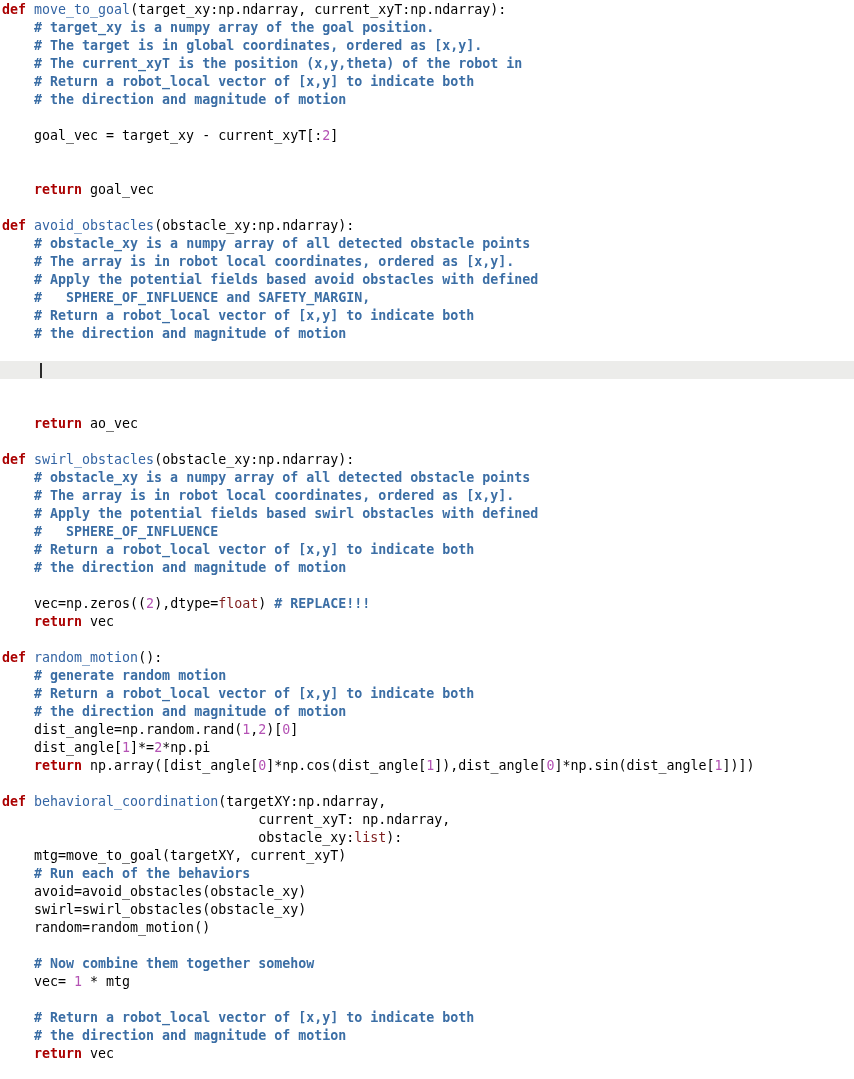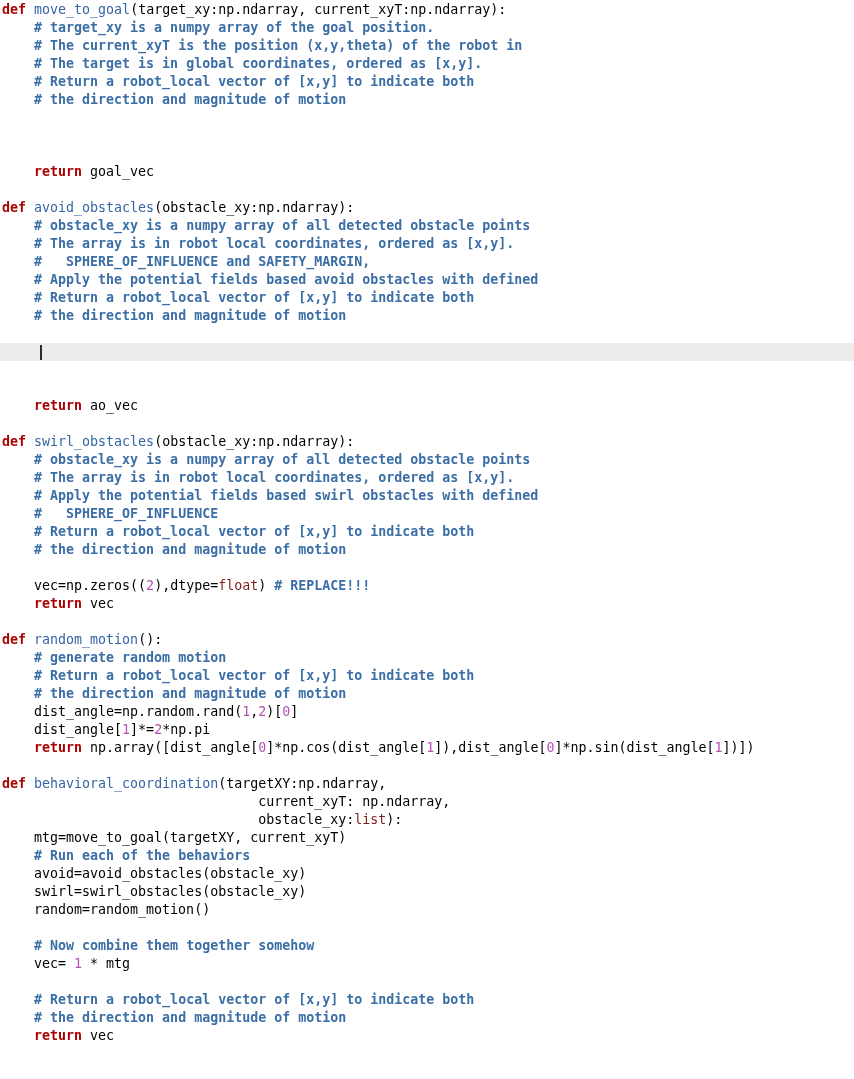--- a/index.html
+++ b/index.html
@@ -57,34 +57,35 @@
   .tok-com     { color: #3b6ea5; font-weight: bold; }                      
   .tok-plain   { color: #000000; }
 </style>
 </head>
 <body>
 
 <div id="editor">
   <div id="code-surface">
       <div class="code-line"><span class="tok-kw">def</span><span class="tok-plain"> </span><span class="tok-fn">move_to_goal</span><span class="tok-plain">(target_xy:np.ndarray, current_xyT:np.ndarray):</span></div>
       <div class="code-line"><span class="tok-plain">    </span><span class="tok-com"># target_xy is a numpy array of the goal position.</span></div>
+      <div class="code-line"><span class="tok-plain">    </span><span class="tok-com"># The target is in global coordinates, ordered as [x,y].</span></div>
       <div class="code-line"><span class="tok-plain">    </span><span class="tok-com"># The current_xyT is the position (x,y,theta) of the robot in</span></div>
-      <div class="code-line"><span class="tok-plain">    </span><span class="tok-com"># The target is in global coordinates, ordered as [x,y].</span></div>
       <div class="code-line"><span class="tok-plain">    </span><span class="tok-com"># Return a robot_local vector of [x,y] to indicate both</span></div>
       <div class="code-line"><span class="tok-plain">    </span><span class="tok-com"># the direction and magnitude of motion</span></div>
       <div class="code-line">&nbsp;</div>
+      <div class="code-line"><span class="tok-plain">    goal_vec = target_xy - current_xyT[:</span><span class="tok-num">2</span><span class="tok-plain">]</span></div>
       <div class="code-line">&nbsp;</div>
       <div class="code-line">&nbsp;</div>
       <div class="code-line"><span class="tok-plain">    </span><span class="tok-kw">return</span><span class="tok-plain"> goal_vec</span></div>
       <div class="code-line">&nbsp;</div>
       <div class="code-line"><span class="tok-kw">def</span><span class="tok-plain"> </span><span class="tok-fn">avoid_obstacles</span><span class="tok-plain">(obstacle_xy:np.ndarray):</span></div>
       <div class="code-line"><span class="tok-plain">    </span><span class="tok-com"># obstacle_xy is a numpy array of all detected obstacle points</span></div>
       <div class="code-line"><span class="tok-plain">    </span><span class="tok-com"># The array is in robot local coordinates, ordered as [x,y].</span></div>
+      <div class="code-line"><span class="tok-plain">    </span><span class="tok-com"># Apply the potential fields based avoid obstacles with defined</span></div>
       <div class="code-line"><span class="tok-plain">    </span><span class="tok-com">#   SPHERE_OF_INFLUENCE and SAFETY_MARGIN,</span></div>
-      <div class="code-line"><span class="tok-plain">    </span><span class="tok-com"># Apply the potential fields based avoid obstacles with defined</span></div>
       <div class="code-line"><span class="tok-plain">    </span><span class="tok-com"># Return a robot_local vector of [x,y] to indicate both</span></div>
       <div class="code-line"><span class="tok-plain">    </span><span class="tok-com"># the direction and magnitude of motion</span></div>
       <div class="code-line">&nbsp;</div>
       <div class="code-line current"><span class="tok-plain">    </span><span class="caret"></span></div>
       <div class="code-line">&nbsp;</div>
       <div class="code-line">&nbsp;</div>
       <div class="code-line"><span class="tok-plain">    </span><span class="tok-kw">return</span><span class="tok-plain"> ao_vec</span></div>
       <div class="code-line">&nbsp;</div>
       <div class="code-line"><span class="tok-kw">def</span><span class="tok-plain"> </span><span class="tok-fn">swirl_obstacles</span><span class="tok-plain">(obstacle_xy:np.ndarray):</span></div>
       <div class="code-line"><span class="tok-plain">    </span><span class="tok-com"># obstacle_xy is a numpy array of all detected obstacle points</span></div>

